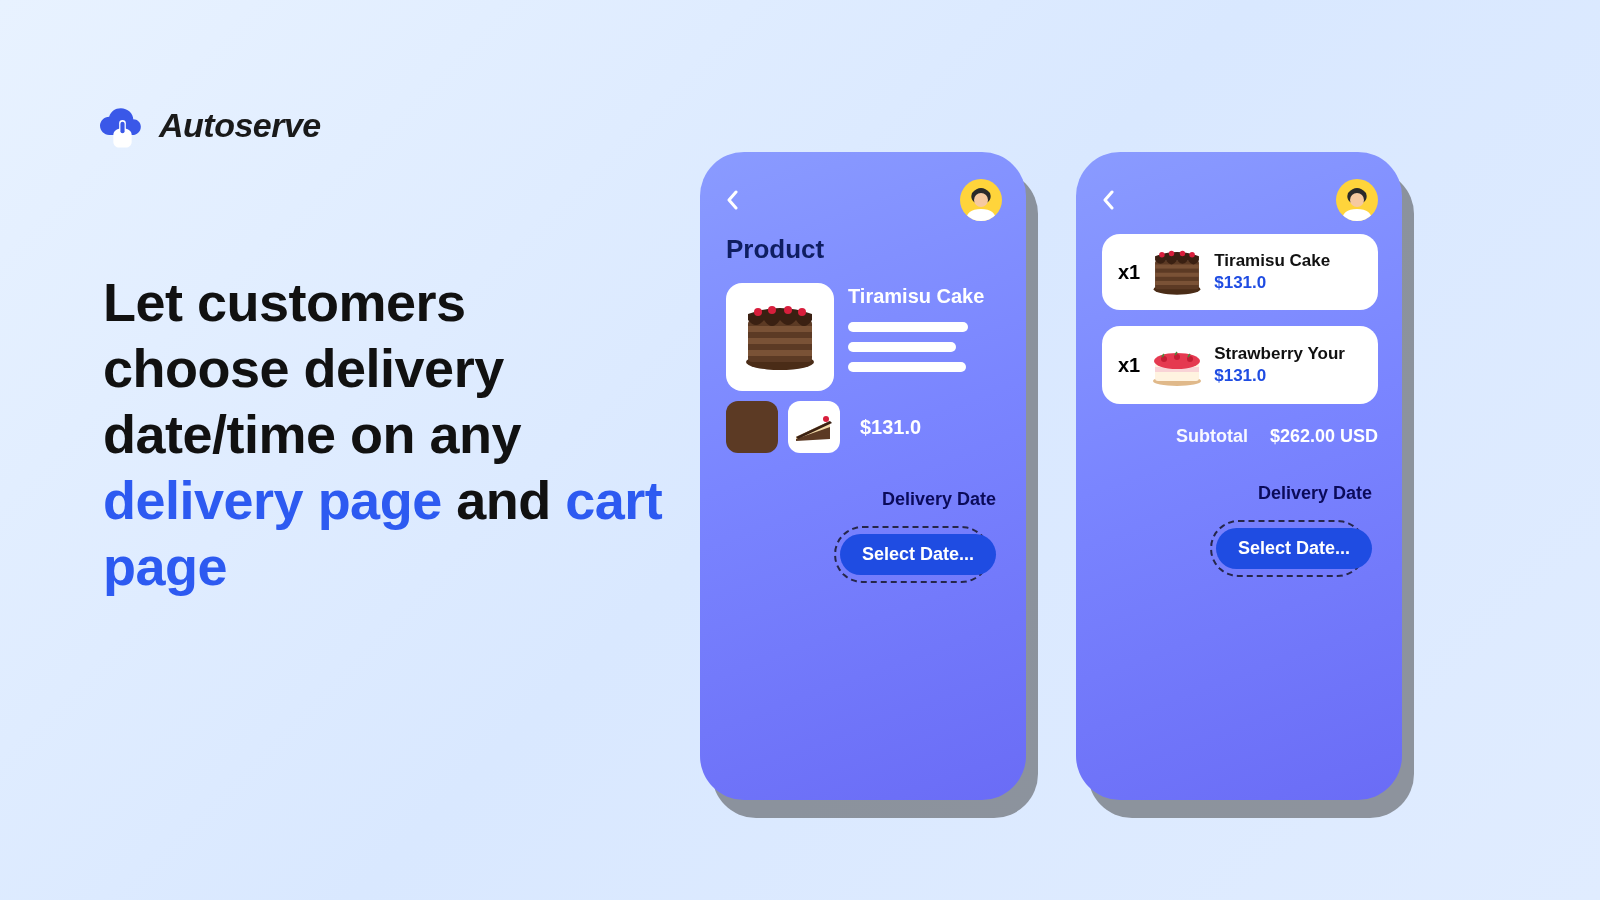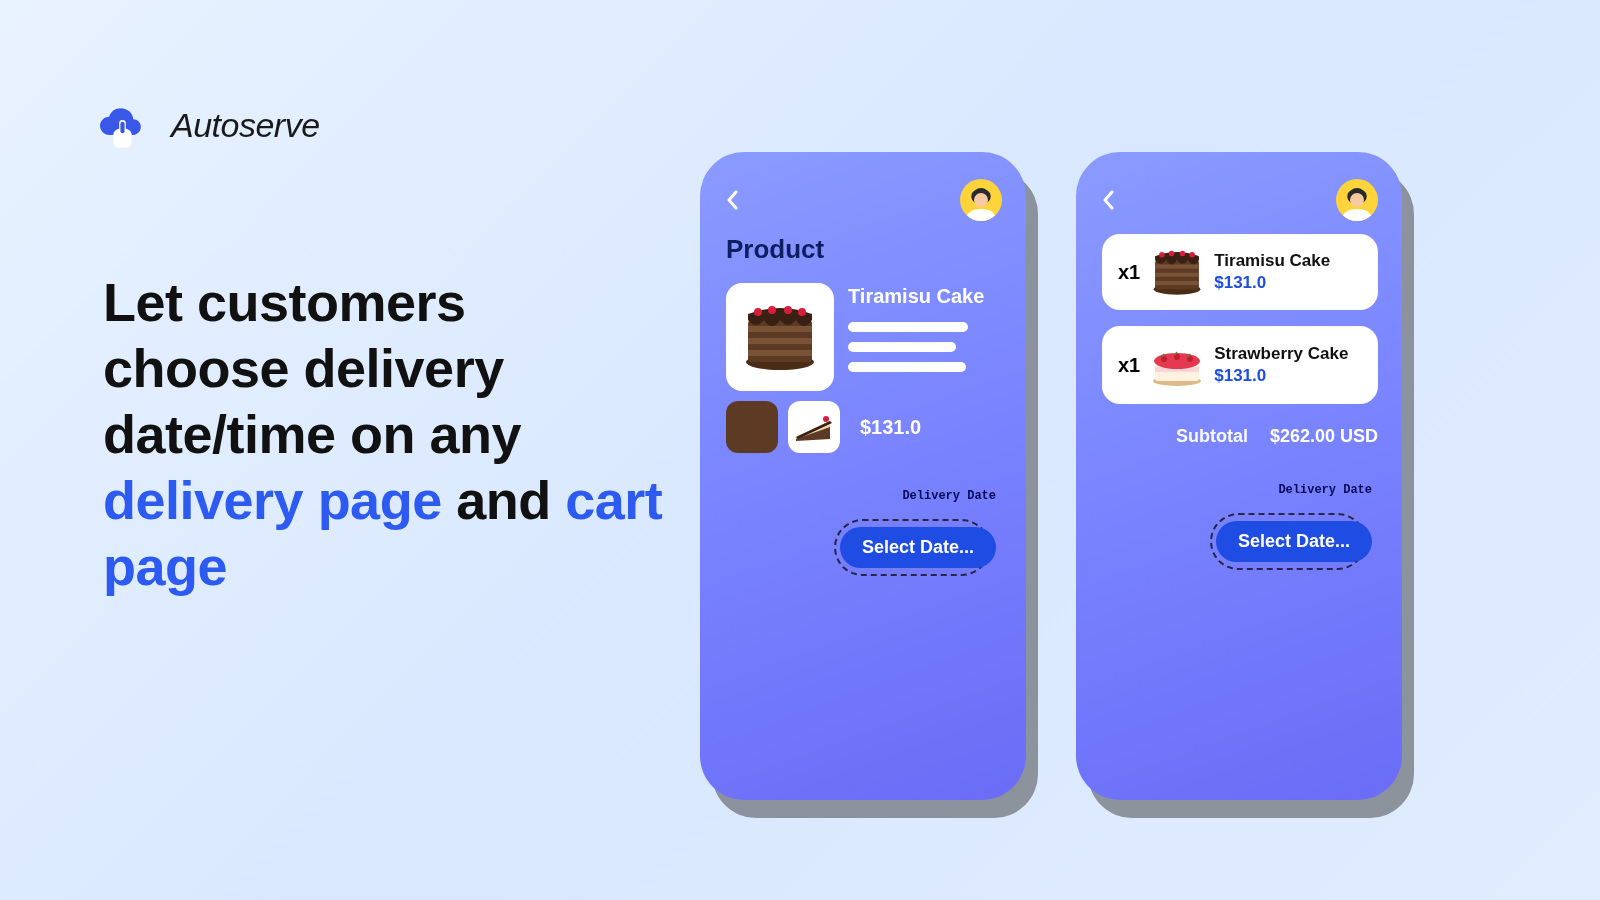--- a/index.html
+++ b/index.html
@@ -22,25 +22,24 @@
     gap: 14px;
   }
   .logo-icon {
     width: 50px;
     height: 50px;
     position: relative;
   }
   .logo-icon svg { width: 100%; height: 100%; }
   .logo-text {
     font-size: 34px;
-    font-weight: 400;
+    font-weight: 700;
     font-style: italic;
     color: #1a1a1a;
     letter-spacing: -0.5px;
-    margin-left: 12px;
   }
 
   
   .headline {
     position: absolute;
     top: 270px;
     left: 103px;
     width: 560px;
     font-size: 54px;
     font-weight: 800;
@@ -172,23 +171,22 @@
   .delivery-block {
     margin-top: 36px;
     display: flex;
     flex-direction: column;
     align-items: flex-end;
     gap: 8px;
     padding-right: 6px;
   }
   .delivery-label {
     color: #0b0b5a;
-    font-size: 12px;
+    font-size: 18px;
     font-weight: 800;
-    font-family: Liberation Mono, monospace;
   }
   .select-date-wrap {
     position: relative;
   }
   .select-date-btn {
     background: #1f4ce2;
     color: #fff;
     font-size: 18px;
     font-weight: 700;
     border: none;
@@ -405,21 +403,21 @@
               <rect x="5" y="24" width="44" height="5" fill="#f9d3d6"></rect>
               <ellipse cx="27" cy="18" rx="23" ry="8" fill="#e53950"></ellipse>
               <circle cx="14" cy="16" r="3" fill="#c41e34"></circle>
                 <circle cx="27" cy="14" r="3" fill="#c41e34"></circle>
                 <circle cx="40" cy="16" r="3" fill="#c41e34"></circle>
               <path d="M12 14 l2-3 M25 12 l2-3 M38 14 l2-3" stroke="#4a8a3a" stroke-width="1.5"></path>
             </svg>
           </div>
         </div>
         <div class="cart-meta">
-          <div class="cart-name">Strawberry Cake</div>
+          <div class="cart-name">Strawberry Your</div>
           <div class="cart-price">$131.0</div>
         </div>
       </div>
 
       <div class="subtotal-row">
         <span class="subtotal-label">Subtotal</span>
         <span>$262.00 USD</span>
       </div>
 
       <div class="delivery-block">

